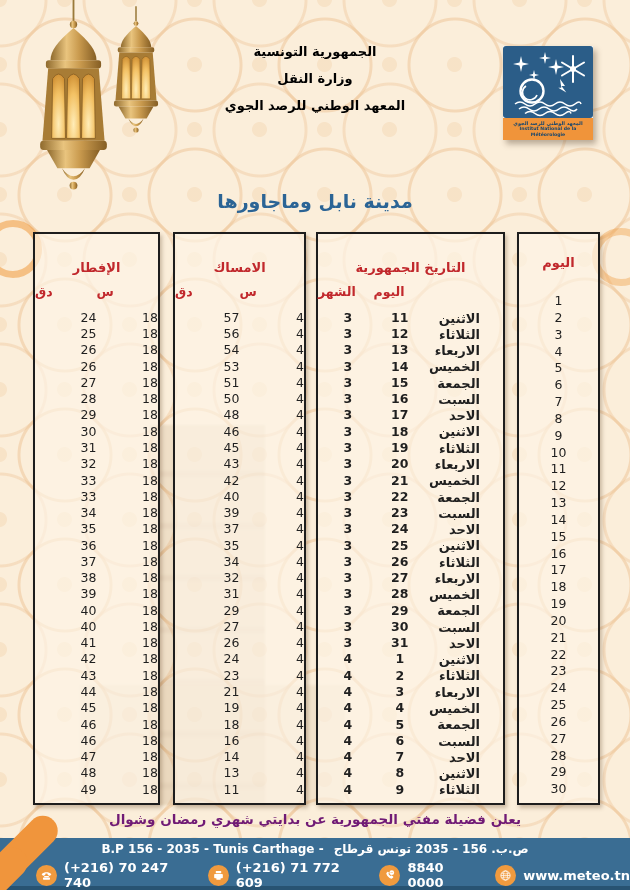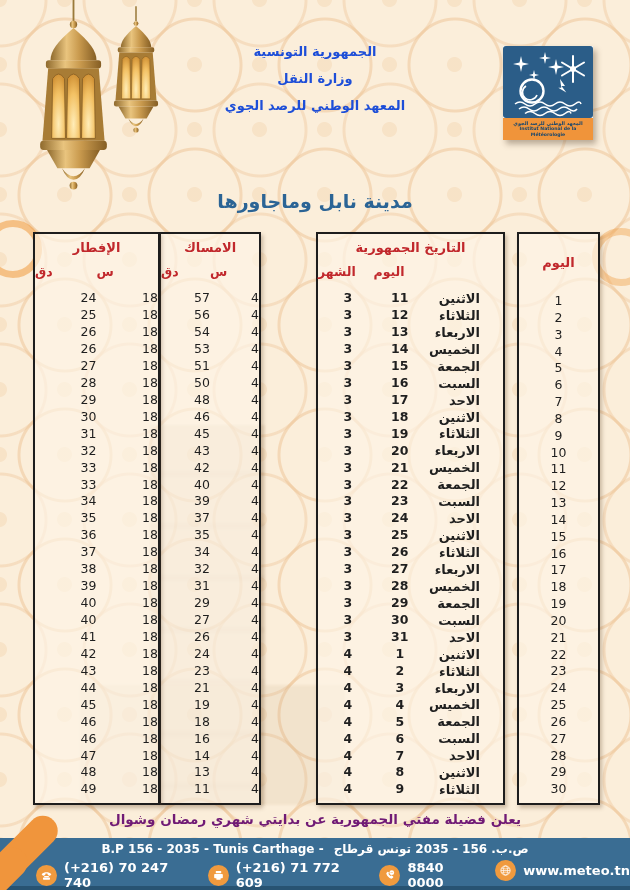--- a/index.html
+++ b/index.html
@@ -25,41 +25,41 @@
   .tower{position:absolute;left:80px;top:415px;width:265px;height:390px;z-index:0;opacity:.55;filter:blur(1px);pointer-events:none;}
   .tower .shaft{position:absolute;left:70px;top:10px;width:115px;height:380px;
     background:repeating-linear-gradient(180deg, rgba(171,132,86,.26) 0 46px, rgba(150,112,70,.32) 46px 52px);}
   .tower .base{position:absolute;left:0;bottom:0;width:265px;height:120px;background:rgba(176,140,95,.2);}
   
   .lantern{position:absolute;z-index:2;}
   .lantern.big{left:16px;top:-2px;width:115px;height:198px;}
   .lantern.small{left:98px;top:6px;width:76px;height:131px;}
   
   .gov{position:absolute;top:38px;left:0;right:0;z-index:2;text-align:center;
-    color:#1d4ed8;font-weight:bold;font-size:13px;line-height:27px;}
+    color:#000000;font-weight:bold;font-size:13px;line-height:27px;}
   .title{position:absolute;top:150px;left:0;right:0;z-index:2;text-align:center;
     color:#2b6495;font-weight:bold;font-size:22px;}
   .subtitle{position:absolute;top:190px;left:0;right:0;z-index:2;text-align:center;
     color:#2b6495;font-weight:bold;font-size:19px;}
   
   .logo{position:absolute;left:503px;top:46px;width:90px;z-index:2;
     box-shadow:3px 4px 6px rgba(60,40,20,.35);background:#fff;}
   .logo svg{display:block;}
   .logo-strip{background:#f0943a;padding:2px 1px 2px;text-align:center;color:#16466e;}
   .logo-ar{font-size:5px;font-weight:bold;letter-spacing:1px;line-height:6px;}
   .logo-fr{font-size:4.6px;font-weight:bold;line-height:6px;}
   
   .box{position:absolute;top:232px;height:573px;z-index:2;box-sizing:border-box;
     background:rgba(253,244,230,.66);border:2px solid #1d1d1d;
     box-shadow:2px 3px 4px rgba(90,60,30,.3);display:flex;flex-direction:column;}
   .day-box{left:517px;width:83px;}
   .date-box{left:316px;width:189px;}
-  .imsak-box{left:159px;width:102px;}
+  .imsak-box{left:173px;width:133px;}
   .iftar-box{left:33px;width:127px;}
-  .box-head{flex:0 0 auto;height:52px;color:#c1282c;font-weight:bold;padding-top:2px;}
+  .box-head{flex:0 0 auto;height:52px;color:#c1282c;font-weight:bold;padding-top:22px;}
   .box-head .t{text-align:center;font-size:13px;height:25px;line-height:23px;white-space:nowrap;}
   .box-head .cols{display:flex;font-size:12.5px;height:23px;line-height:21px;}
   .box-head .cols span{display:block;text-align:left;}
   .box-head.single{display:flex;align-items:center;justify-content:center;height:57px;padding-top:0;font-size:13px;}
   .col-day{width:70%;}
   .col-month{width:30%;}
   .half{width:50%;}
   .rows{flex:1 1 auto;display:flex;flex-direction:column;padding:2px 0 5px;}
   .trow{flex:1;display:flex;align-items:center;}
   .cell{line-height:1;color:#1f1f1f;font-size:12.5px;}
@@ -68,21 +68,21 @@
   .c-wname{width:36%;text-align:right;padding-right:23px;white-space:nowrap;font-weight:bold;font-size:13px;}
   .c-wnum{width:27%;text-align:center;font-weight:bold;}
   .c-month{width:37%;text-align:center;font-weight:bold;}
   
   .note{position:absolute;top:811px;left:0;right:0;z-index:2;text-align:center;
     color:#701a75;font-weight:bold;font-size:13.5px;}
   .footer-bar{position:absolute;left:0;right:0;top:838px;height:52px;z-index:3;
     background:#3a6d93;color:#fff;box-shadow:inset 0 -4px 0 rgba(20,50,75,.45);}
   .addr{display:flex;direction:ltr;justify-content:center;gap:10px;
     font-size:12px;font-weight:bold;margin-top:4px;}
-  .contacts{display:flex;direction:ltr;justify-content:center;align-items:flex-start;
+  .contacts{display:flex;direction:ltr;justify-content:center;align-items:center;
     gap:16px;margin-top:4px;font-size:13px;font-weight:bold;padding-left:36px;}
   .contact{display:flex;align-items:center;gap:7px;}
   .cicon{width:21px;height:21px;border-radius:50%;background:#f09a3e;
     display:flex;align-items:center;justify-content:center;flex:0 0 auto;}
   .cicon svg{width:13px;height:13px;display:block;}
   
   .ribbon{position:absolute;width:30px;background:#f0953c;border-radius:16px;z-index:5;}
   .r1{left:-20px;top:796px;height:165px;transform:rotate(45deg);}
   .r2{left:-45px;top:830px;height:150px;transform:rotate(45deg);}
 </style>

